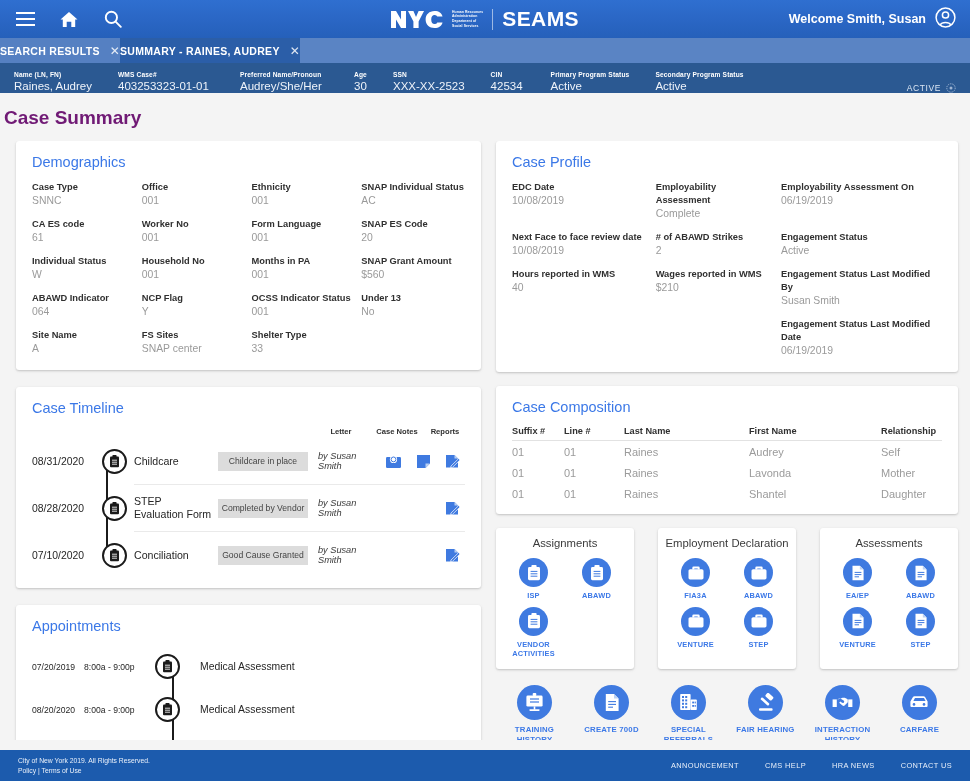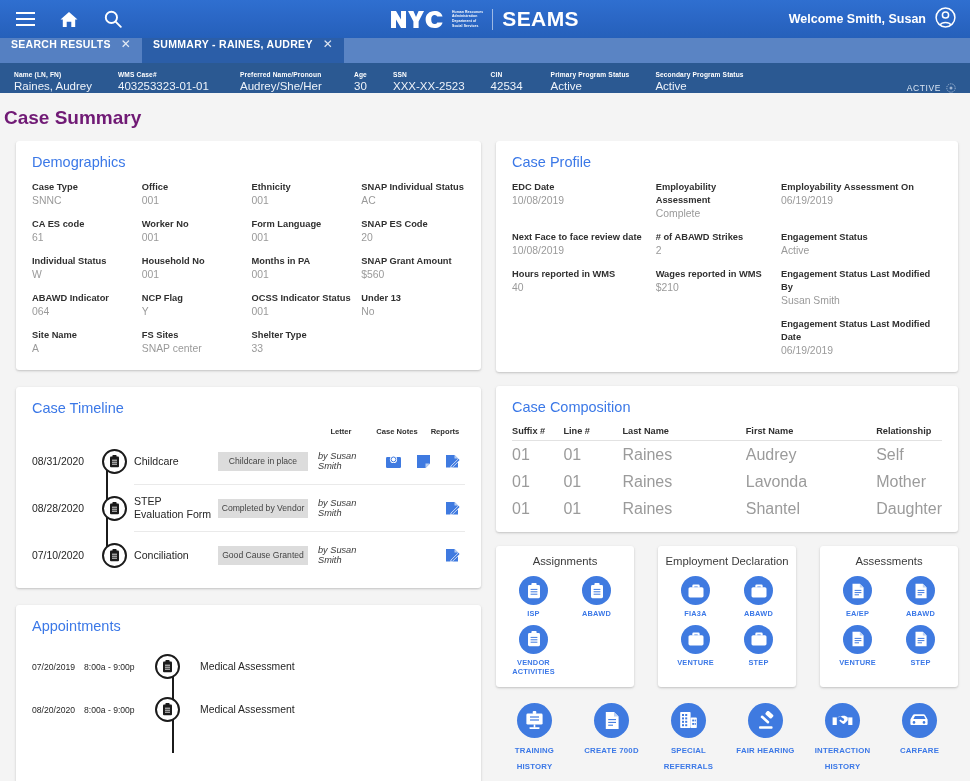--- a/index.html
+++ b/index.html
@@ -37,22 +37,22 @@
 
   .welcome-wrap { margin-left: auto; display: flex; align-items: center; gap: 9px; }
   .welcome-txt { color: #fff; font-size: 12.5px; font-weight: bold; }
 
   
   .tabbar {
     height: 25px; flex: 0 0 25px;
     background: #5a84c4; display: flex; align-items: stretch;
   }
   .tab {
-    display: flex; gap: 10px;
-    padding: 0 11px; color: #ffffff; font-size: 10.5px; font-weight: bold;
+    display: flex; align-items: center; gap: 10px;
+    padding: 0 0; color: #ffffff; font-size: 10.5px; font-weight: bold;
     letter-spacing: .3px; cursor: pointer; background: #5580c2;
   }
   .tab.active { background: #2b5ea8; }
   .tab .x { font-size: 12px; font-weight: normal; opacity: .85; line-height: 1; }
 
   
   .infostrip {
     height: 30px; flex: 0 0 30px; background: #2b5992;
     display: flex; align-items: flex-end; padding: 0 14px; gap: 12px;
   }
@@ -90,21 +90,21 @@
 
   
   .pgrid { display: grid; grid-template-columns: 1.18fr 1.02fr 1.4fr; row-gap: 10px; column-gap: 8px; }
 
   
   table.comp { width: 100%; border-collapse: collapse; }
   table.comp th {
     text-align: left; font-size: 9.2px; font-weight: bold; color: #303030;
     padding: 0 0 4px 0; border-bottom: 1px solid #e2e2e2;
   }
-  table.comp td { font-size: 16px; color: #9b9b9b; padding: 5px 0 4px 0; }
+  table.comp td { font-size: 11px; color: #9b9b9b; padding: 5px 0 4px 0; }
   .c-sfx { width: 52px; } .c-line { width: 60px; } .c-last { width: 125px; } .c-first { width: 132px; }
 
   
   .tl-head { display: flex; justify-content: flex-end; gap: 0; margin-bottom: 2px; }
   .tl-head span { font-size: 7.6px; font-weight: bold; color: #303030; text-align: center; }
   .th-letter { width: 44px; } .th-notes { width: 56px; margin-left: 6px; } .th-reports { width: 40px; }
 
   .tl-row { display: flex; align-items: center; min-height: 46px; position: relative; }
   .tl-date { width: 62px; flex: 0 0 62px; font-size: 10.4px; color: #262626; }
   .tl-node { width: 40px; flex: 0 0 40px; display: flex; justify-content: center; position: relative; z-index: 2; }
@@ -152,21 +152,21 @@
 
   
   .bigrid { display: grid; grid-template-columns: repeat(6, 1fr); row-gap: 10px; padding-top: 2px; }
   .bigtile { display: flex; flex-direction: column; align-items: center; cursor: pointer; }
   .bigtile .bub {
     width: 35px; height: 35px; border-radius: 50%; background: #3f7ae0;
     display: flex; align-items: center; justify-content: center; margin-bottom: 5px;
   }
   .bigtile .cap {
     font-size: 7.8px; color: #3b78e7; font-weight: bold; text-align: center;
-    line-height: 16px; letter-spacing: .2px;
+    line-height: 10px; letter-spacing: .2px;
   }
 
   
   .footer {
     height: 31px; flex: 0 0 31px; background: #1c5bad;
     display: flex; align-items: center; padding: 0 18px; margin-top: 10px;
   }
   .foot-left { color: #e9f0fa; font-size: 6.8px; line-height: 10px; }
   .foot-right { margin-left: auto; display: flex; gap: 26px; }
   .foot-right a { color: #e9f0fa; font-size: 7.4px; letter-spacing: .4px; text-decoration: none; cursor: pointer; }
@@ -922,14 +922,26 @@
                 </g>
               </svg>
           </span>
           <span class="cap">CARFARE</span>
         </div>
 
       </div>
     </div>
   </div>
 
+  <div class="footer">
+    <div class="foot-left">
+      <div>City of New York 2019. All Rights Reserved.</div>
+      <div>Policy | Terms of Use</div>
+    </div>
+    <div class="foot-right">
+      <a>ANNOUNCEMENT</a>
+      <a>CMS HELP</a>
+      <a>HRA NEWS</a>
+      <a>CONTACT US</a>
+    </div>
+  </div>
 
 </div>
 
 </body></html>

